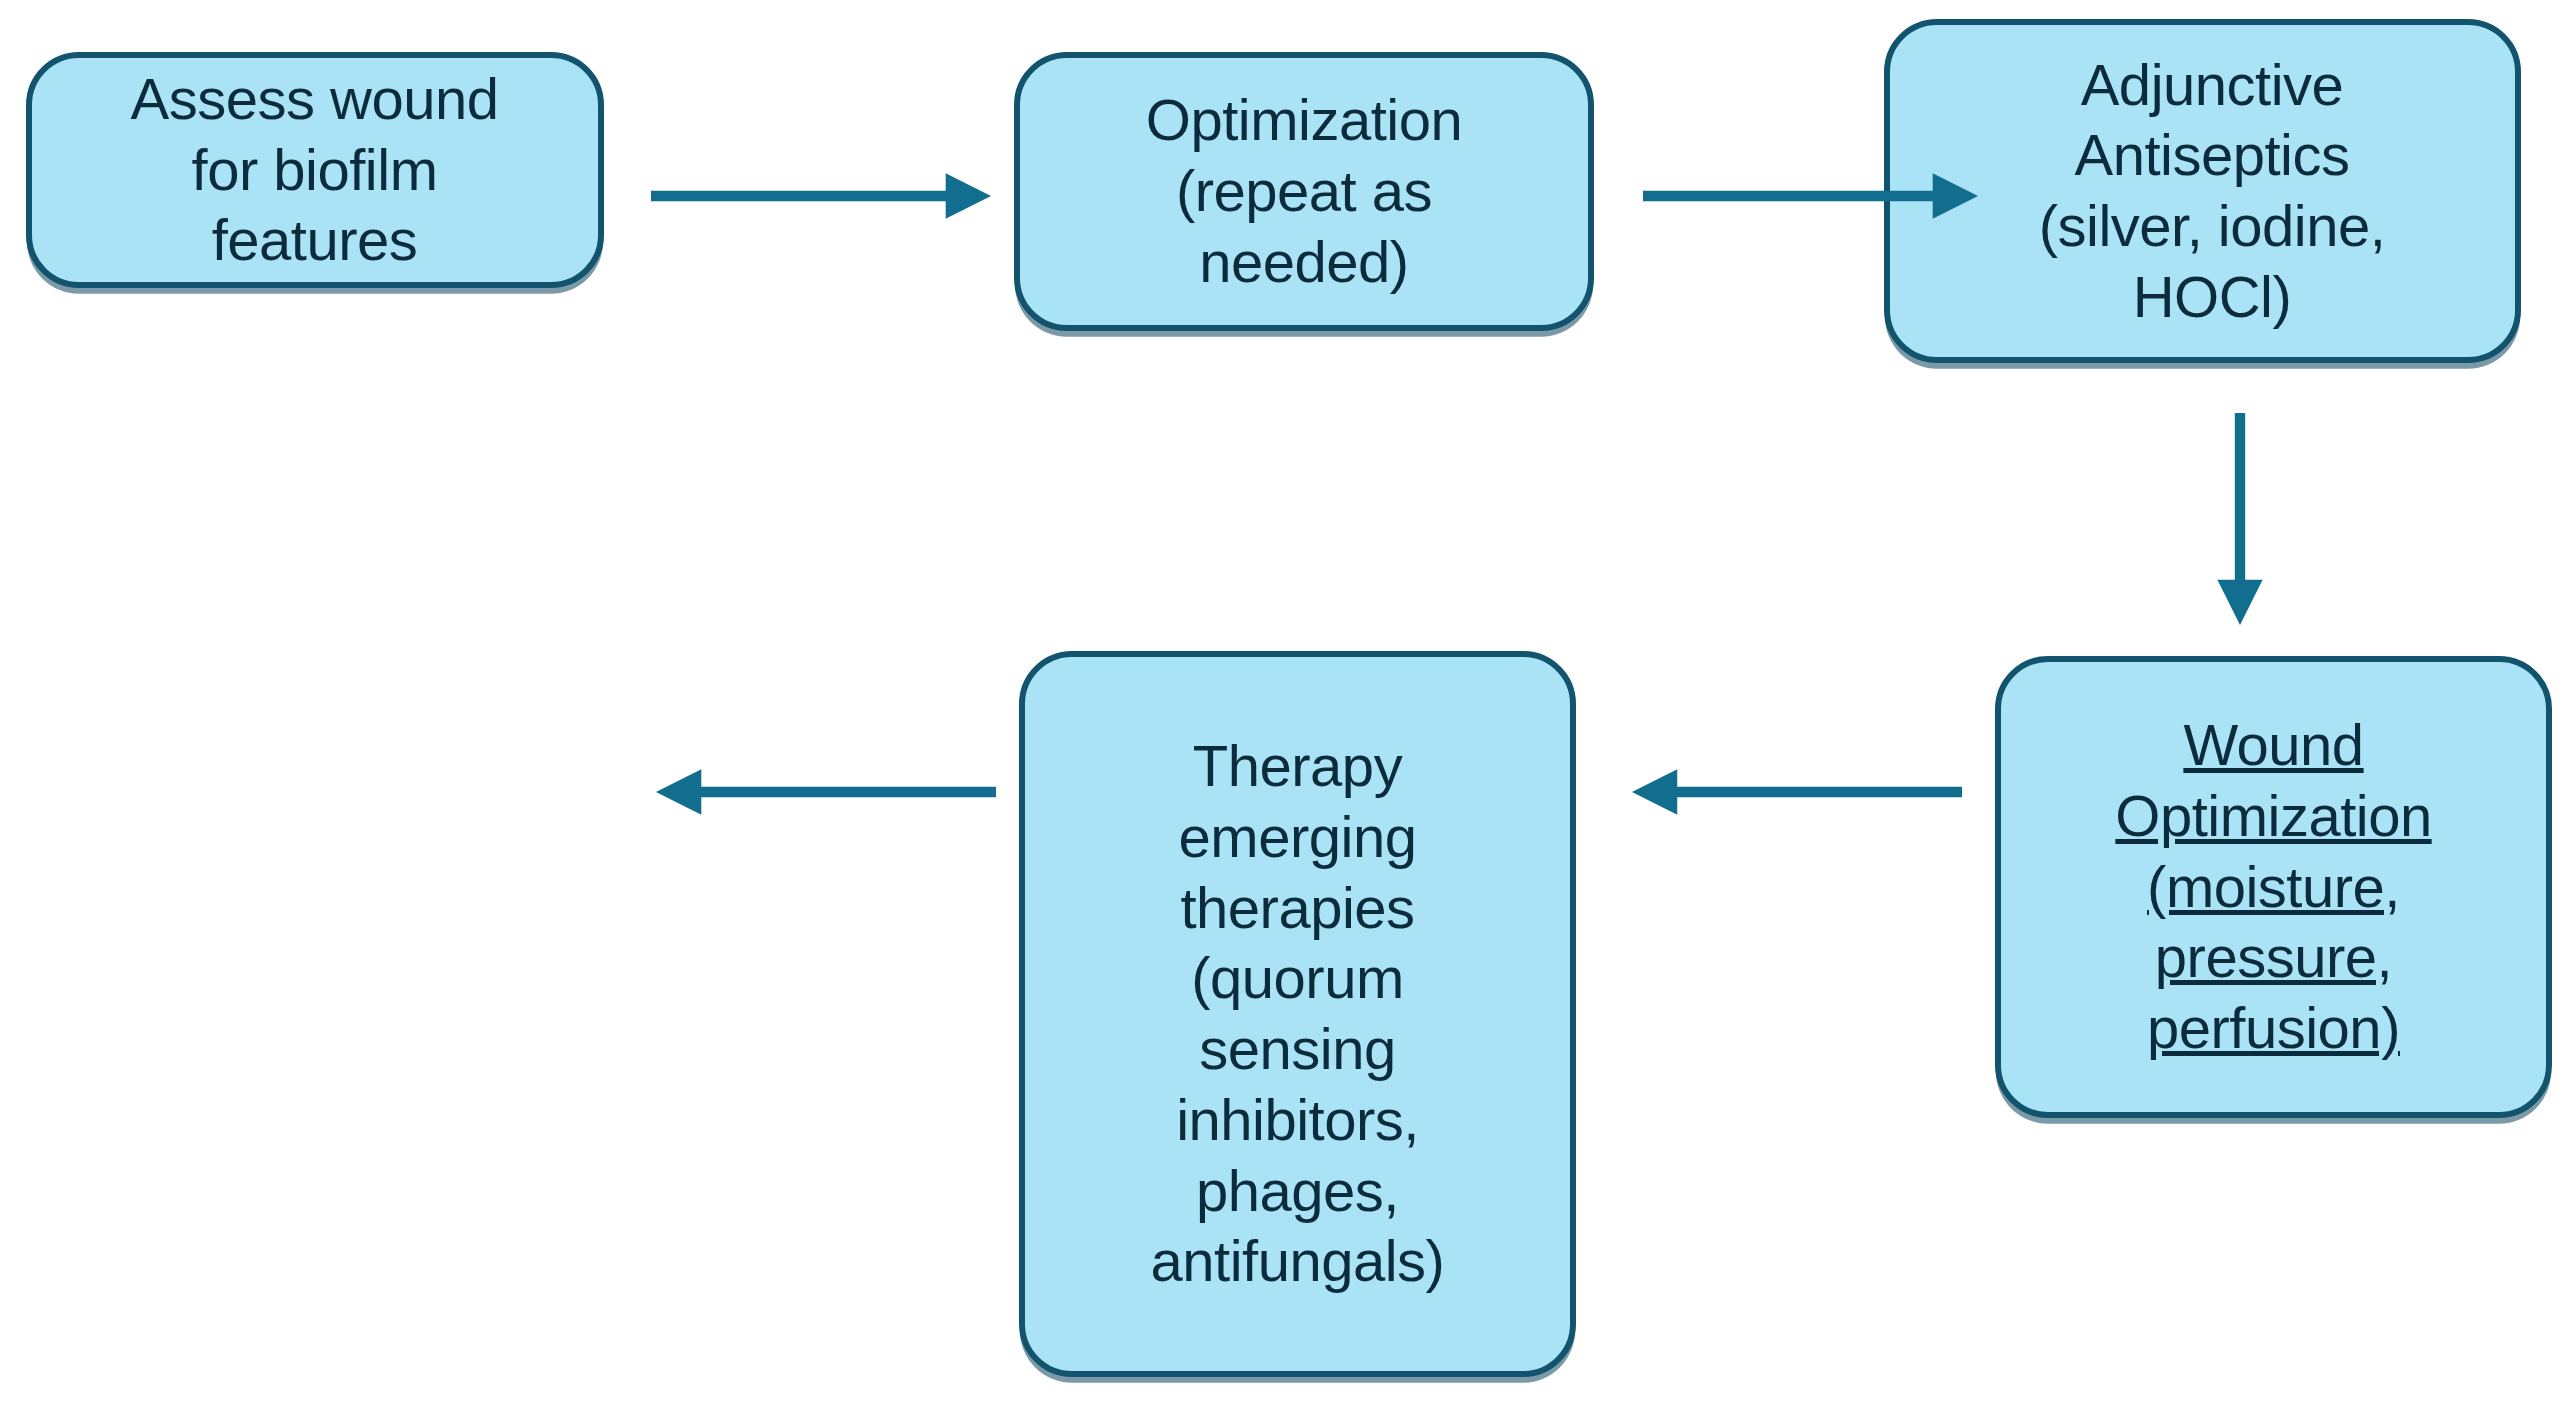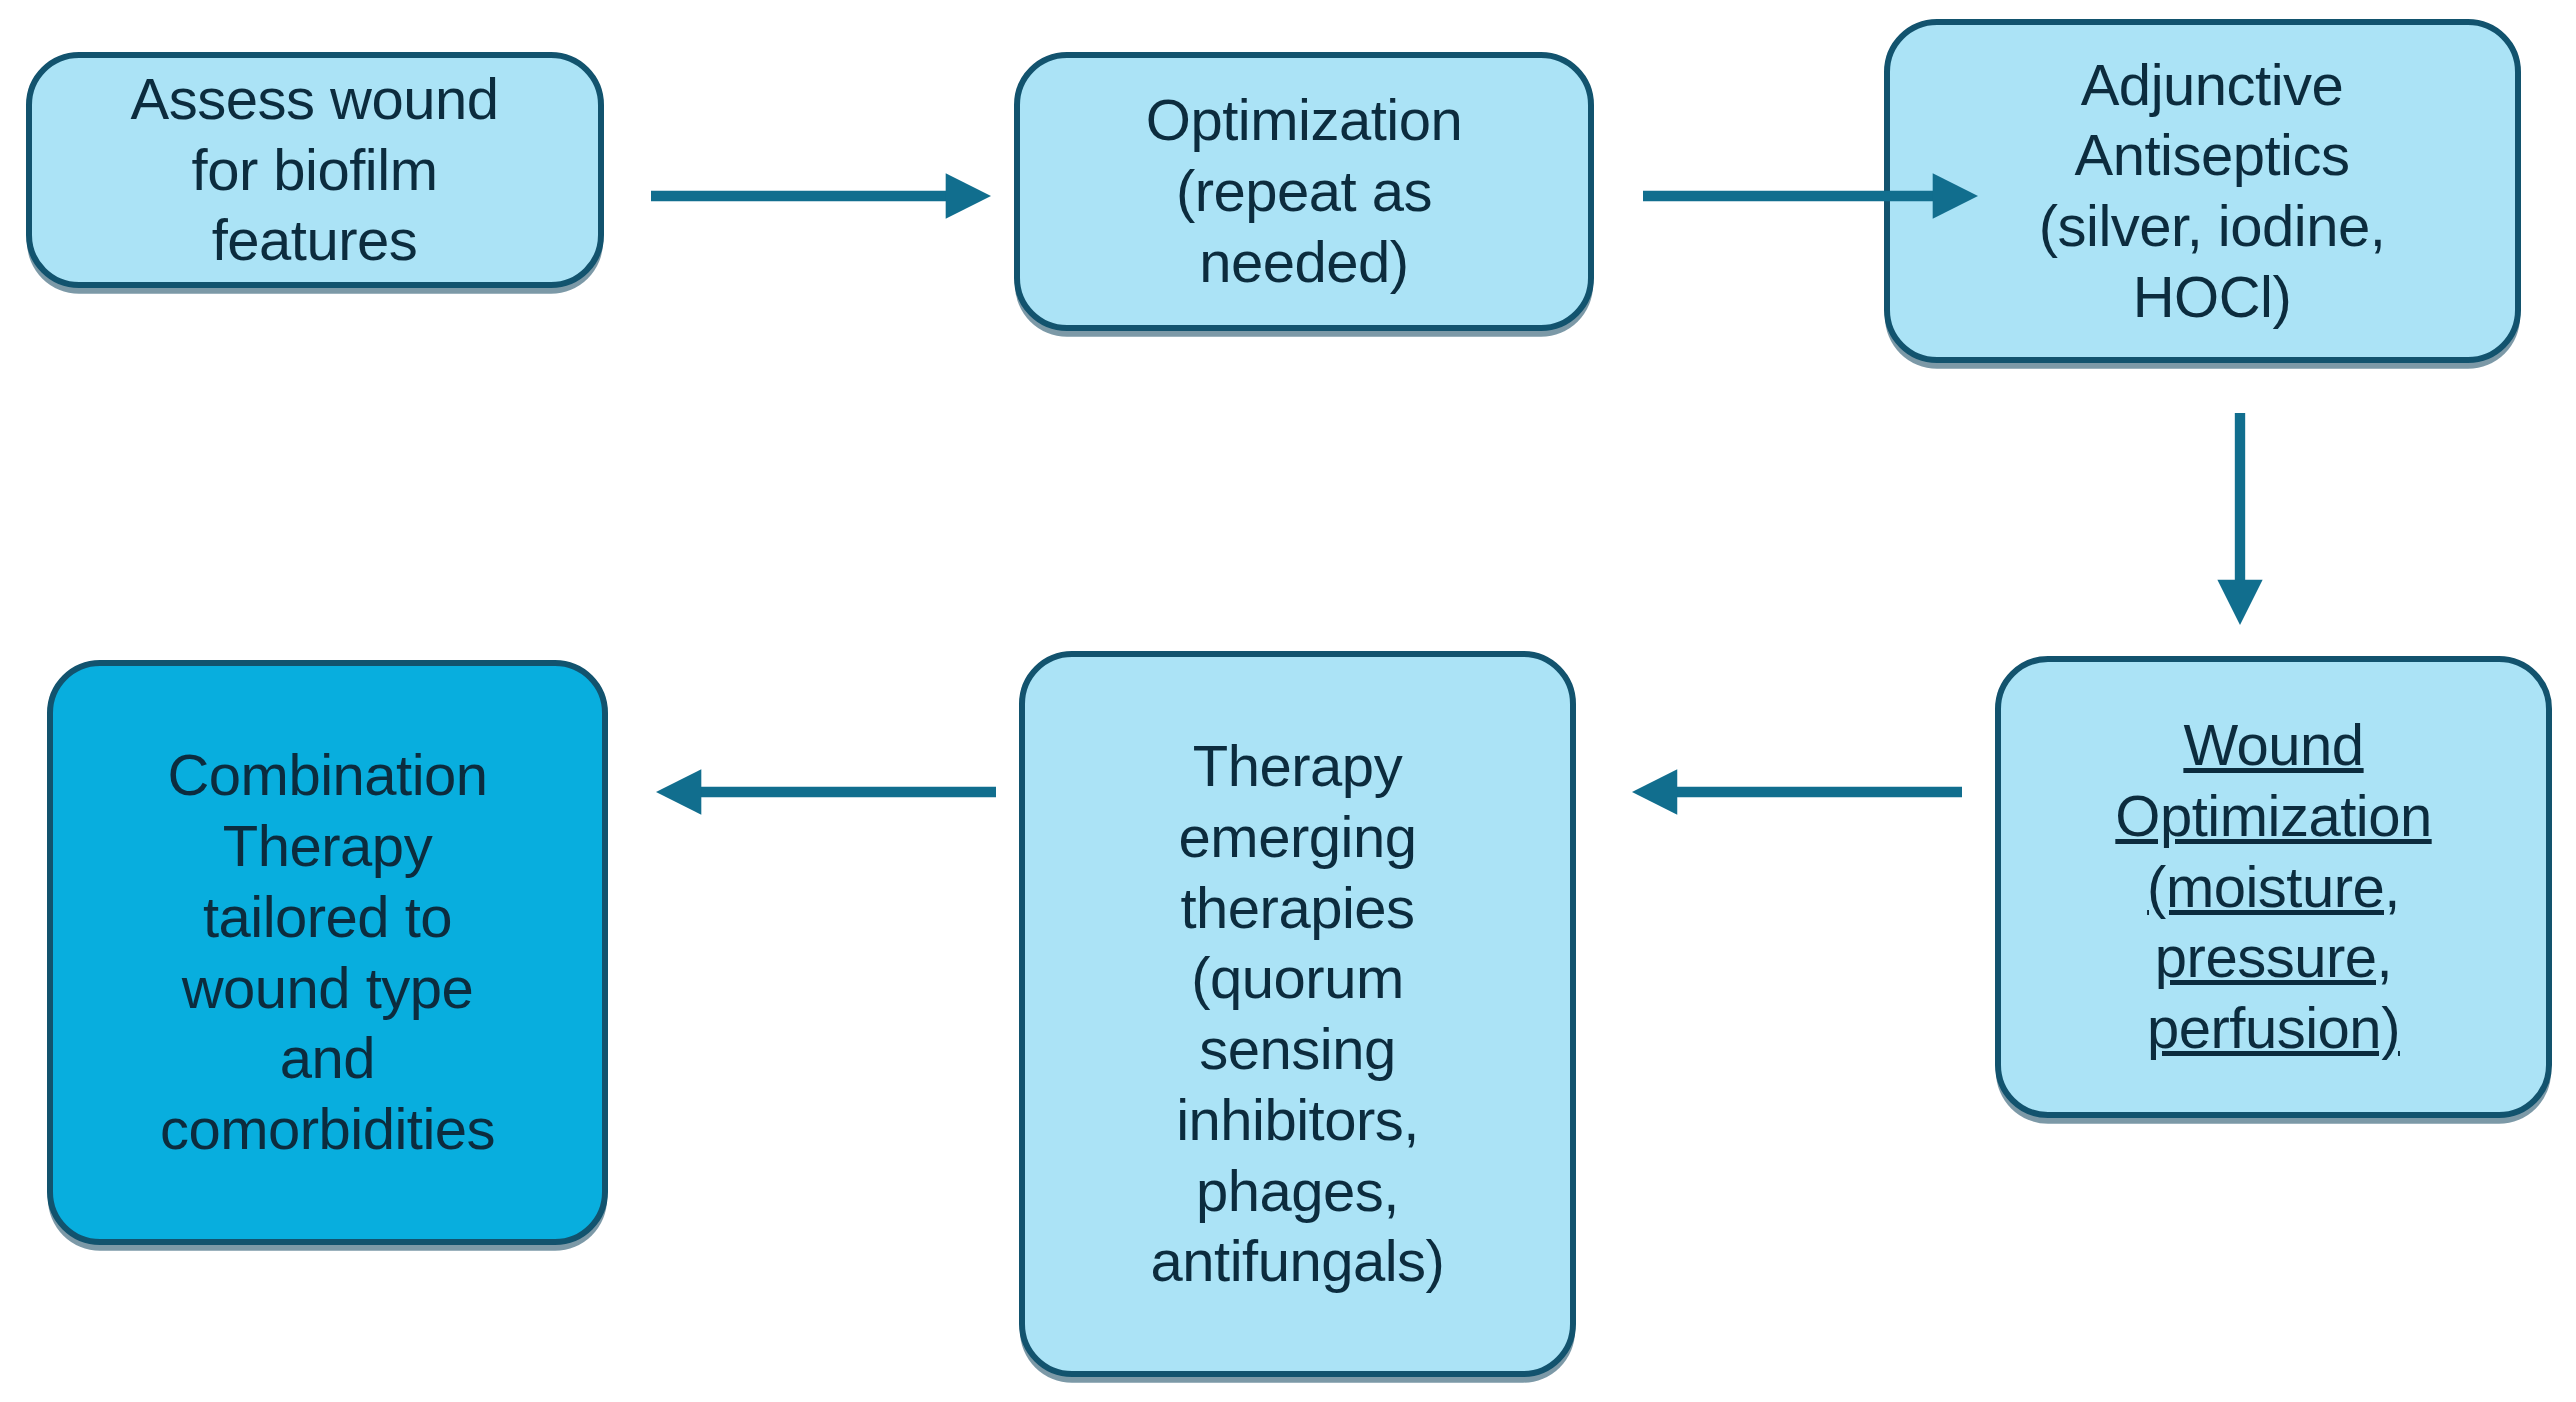--- a/index.html
+++ b/index.html
@@ -102,28 +102,20 @@
     <span class="node-label">Therapy
 emerging
 therapies
 (quorum
 sensing
 inhibitors,
 phages,
 antifungals)</span>
   </div>
 
-  <div class="node accent" id="node-combination">
-    <span class="node-label">Combination
-Therapy
-tailored to
-wound type
-and
-comorbidities</span>
-  </div>
 
   <div class="arrow" id="arrow-assess-to-debridement">
     <svg width="340" height="38" viewBox="0 0 360 40">
       <line x1="0" y1="20" x2="320" y2="20" stroke="#116E8E" stroke-width="11"></line>
       <polygon points="360,20 312,44 312,-4" fill="#116E8E"></polygon>
     </svg>
   </div>
 
   <div class="arrow" id="arrow-debridement-to-antiseptics">
     <svg width="335" height="38" viewBox="0 0 355 40">

